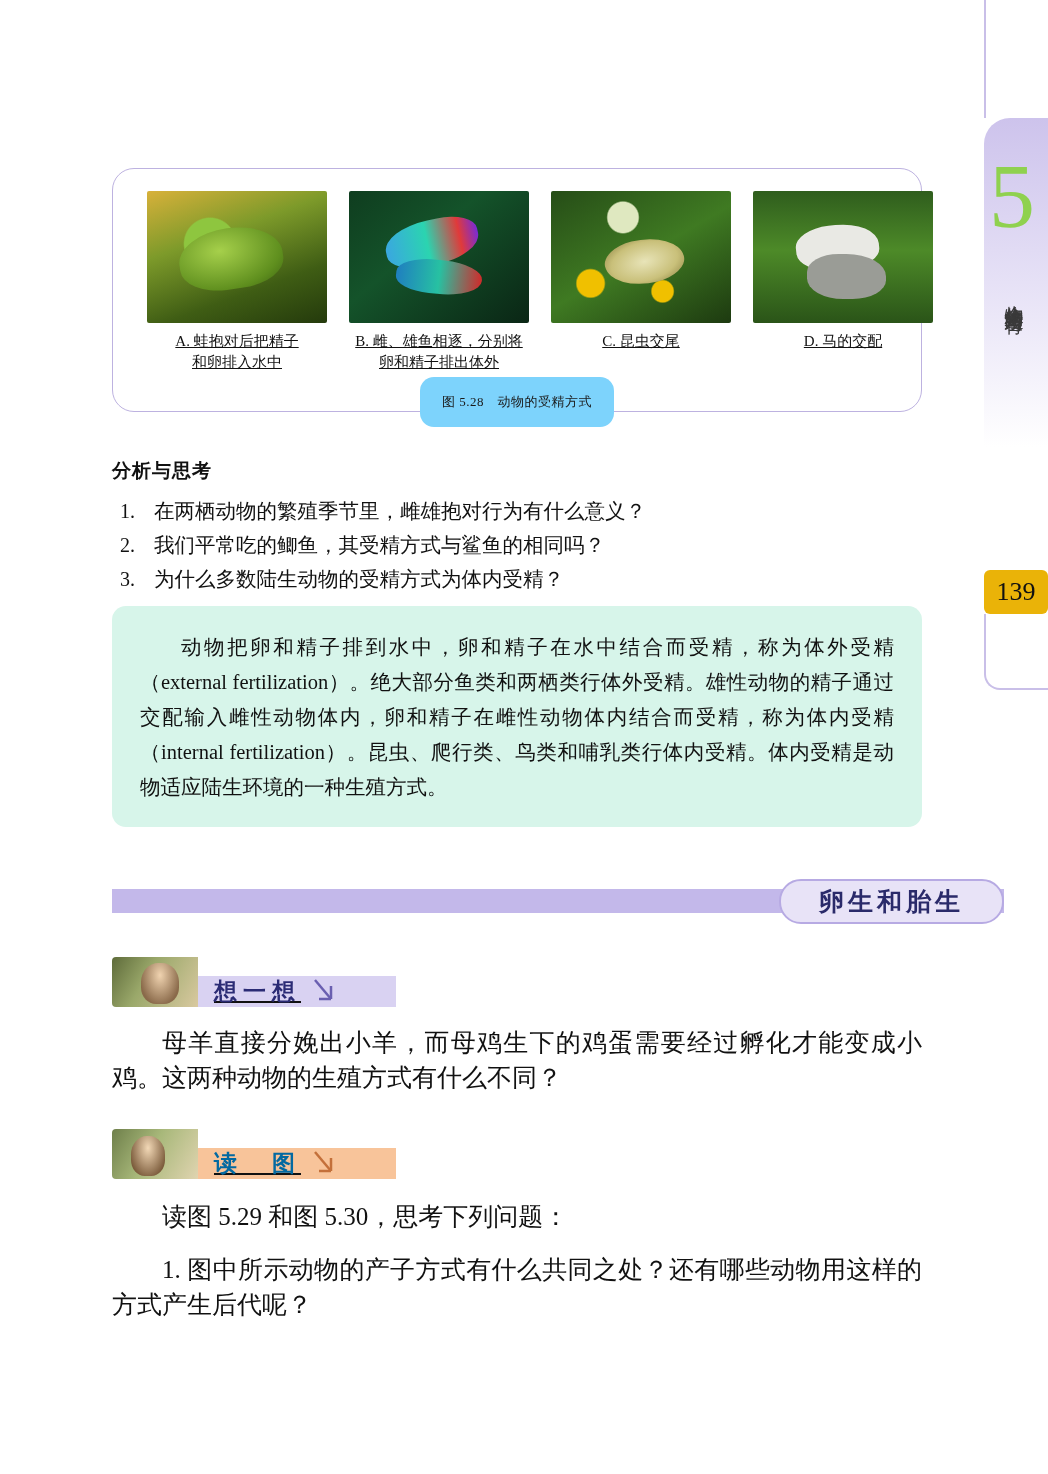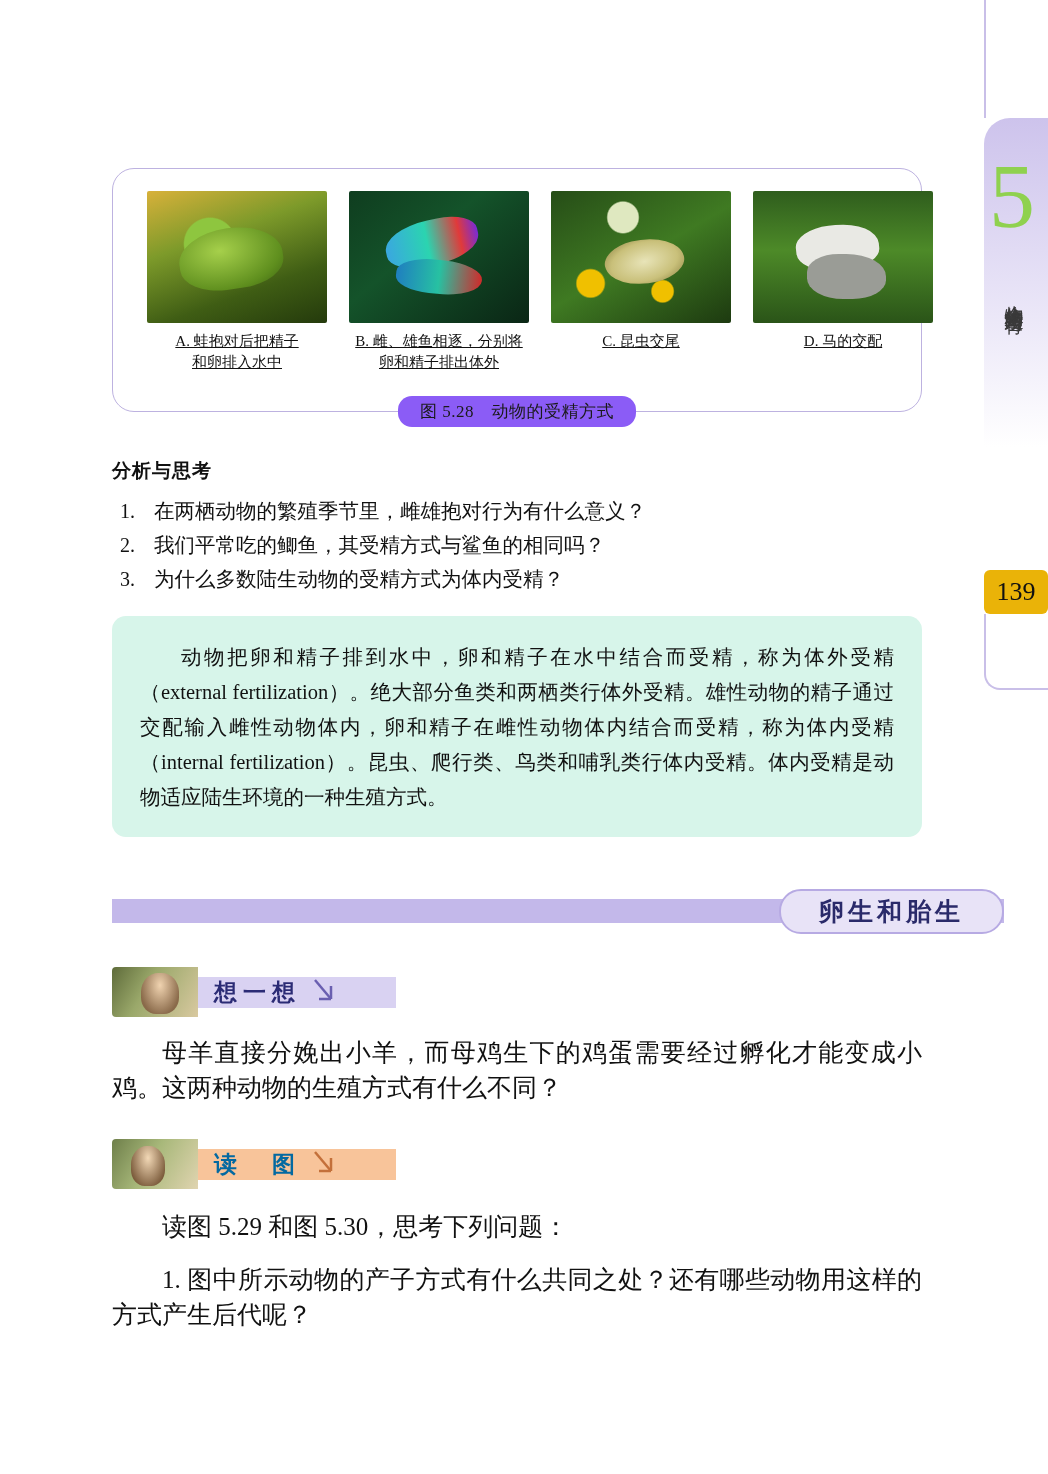--- a/index.html
+++ b/index.html
@@ -198,24 +198,24 @@
     font-family: "Liberation Serif", "DejaVu Serif", serif;
   }
   .fig-label-wrap {
     position: absolute;
     left: 0; right: 0;
     bottom: -16px;
     display: flex;
     justify-content: center;
   }
   .fig-label {
-    background: #8b5cf6;
+    background: #7dd3fc;
     border-radius: 14px;
-    padding: 4px 22px;
-    font-size: 17px;
+    padding: 16px 22px;
+    font-size: 13px;
     color: #1a1a1a;
     letter-spacing: 0.5px;
   }
 
   
   .subhead {
     margin-top: 46px;
     font-size: 19px;
     font-weight: bold;
     color: #111;
@@ -231,21 +231,21 @@
   }
   .qnum {
     position: absolute;
     left: 8px;
     font-size: 20px;
     font-family: "Liberation Serif", serif;
   }
 
   
   .green-box {
-    margin-top: 20px;
+    margin-top: 10px;
     width: 810px;
     background: #d7f5ea;
     border-radius: 14px;
     padding: 24px 28px 22px 28px;
   }
   .green-box p {
     margin: 0;
     font-size: 20.5px;
     line-height: 35px;
     text-indent: 2em;
@@ -278,24 +278,25 @@
     font-size: 25px;
     font-weight: bold;
     letter-spacing: 4px;
     color: #2a2a6a;
   }
 
   
   .banner {
     margin-top: 34px;
     display: flex;
-    align-items: center;
+    align-items: flex-end;
     width: 284px;
     height: 50px;
     position: relative;
+    text-decoration: underline;
   }
   .banner-photo {
     width: 86px;
     height: 50px;
     border-radius: 4px 0 0 4px;
     overflow: hidden;
     position: relative;
   }
   .banner-photo-1 {
     background: linear-gradient(120deg, #5e6b3a 0%, #9aa86a 40%, #d9c9a0 100%);

